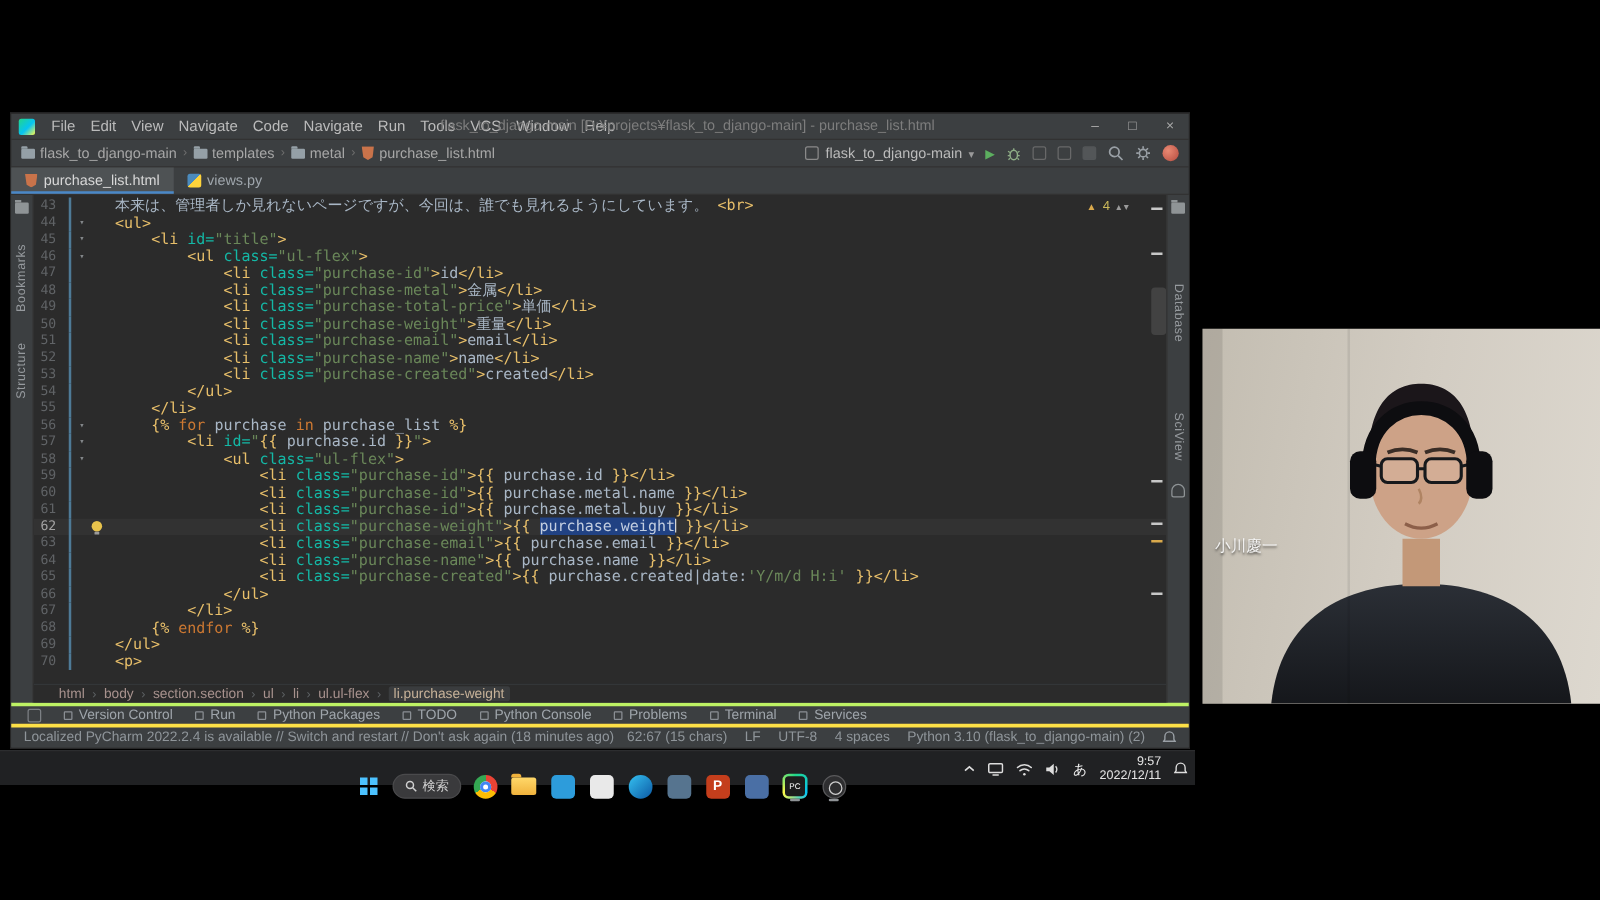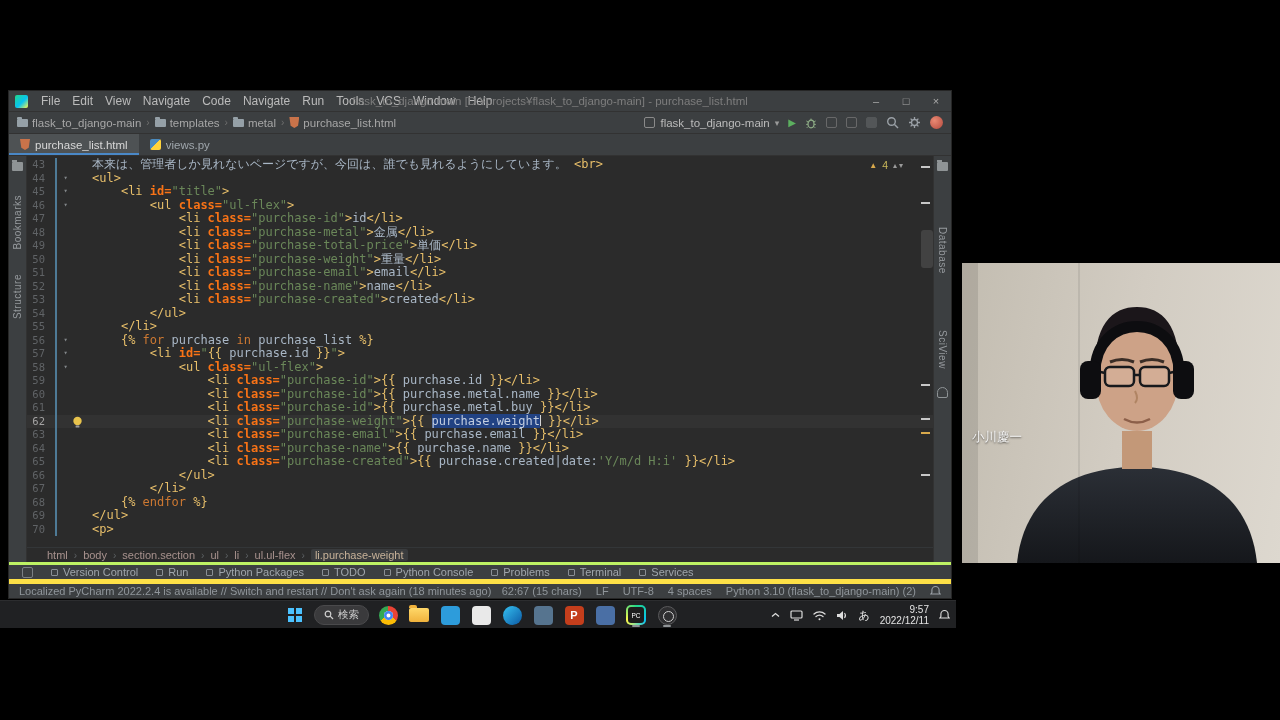--- a/index.html
+++ b/index.html
@@ -64,21 +64,21 @@
   .ed-row{display:flex;height:13.5px;line-height:13.5px;white-space:pre;
           font-family:"DejaVu Sans Mono",monospace;font-size:12px;}
   .ed-row.cur{background:#323232;}
   .ed-row.cur .g-num{color:#a4a3a3;}
   .g-num{flex:0 0 28px;text-align:right;padding-right:10px;color:#606366;font-size:10.5px;box-sizing:border-box;}
   .g-bar{flex:0 0 2px;background:#4e7a96;margin-right:3px;}
   .g-fold{flex:0 0 11px;color:#83878a;font-size:7px;text-align:center;}
   .g-ico{flex:0 0 16px;position:relative;}
   .g-ico svg{position:absolute;left:1px;top:1px;}
   .code{flex:1;padding-left:5px;}
-  .c-x{color:#a9b7c6;} .c-t{color:#e8bf6a;} .c-a{color:#f97316;font-weight:bold;} .c-s{color:#6a8759;}
+  .c-x{color:#a9b7c6;} .c-t{color:#e8bf6a;} .c-a{color:#14b8a6;} .c-s{color:#6a8759;}
   .c-k{color:#cc7832;} .c-b{color:#e8bf6a;}
   .c-sel{color:#c3cee0;background:#214283;}
   .c-caret{display:inline-block;width:1px;height:11px;background:#d4d4d4;vertical-align:-1px;}
 
   .inspect{position:absolute;top:3px;right:28px;display:flex;align-items:center;gap:5px;
            font-size:10.5px;color:#cbb95a;}
   .insp-tri{font-size:8px;color:#d9a94c;}
   .insp-nav{color:#9a9a9a;font-size:8px;letter-spacing:2px;}
   .mk{position:absolute;width:9px;height:2px;right:3px;}
   .thumb{position:absolute;right:0;width:12px;height:38px;top:74px;background:rgba(170,170,170,.18);border-radius:3px;}
@@ -89,27 +89,27 @@
   .xc.active{background:#3a3c3e;border-radius:2px;padding:0 4px;color:#c7b299;}
   .xc-sep{color:#5d6164;font-size:10px;}
 
   .toolbar{height:17px;flex:0 0 auto;display:flex;align-items:center;background:#3c3f41;
            border-top:3px solid #bef264;font-size:11px;color:#9fa5ab;padding-left:4px;box-sizing:border-box;}
   .tb-quick{width:11px;height:11px;border:1px solid #7c8084;border-radius:2px;margin:0 9px;box-sizing:border-box;}
   .tb-item{display:flex;align-items:center;gap:5px;padding:0 9px;}
   .tb-dot{width:7px;height:7px;border:1px solid #8a8f94;border-radius:1px;box-sizing:border-box;}
 
   .statusbar{height:19px;flex:0 0 auto;display:flex;align-items:center;background:#3c3f41;
-             border-top:5px solid #fde047;font-size:11px;color:#8f959a;padding:0 10px;box-sizing:border-box;}
+             border-top:3px solid #fde047;font-size:11px;color:#8f959a;padding:0 10px;box-sizing:border-box;}
   .sb-right{margin-left:auto;display:flex;align-items:center;gap:14px;white-space:nowrap;}
 
   
   .taskbar{position:absolute;left:0;top:600px;width:956px;height:28px;background:#202123;
            border-top:1px solid #2c2d2f;box-sizing:border-box;}
-  .tb-apps{position:absolute;left:283px;top:1px;height:26px;display:flex;align-items:center;gap:7px;}
+  .tb-apps{position:absolute;left:283px;top:15px;height:26px;display:flex;align-items:center;gap:7px;}
   .app{width:24px;height:24px;display:flex;align-items:center;justify-content:center;position:relative;}
   .app.active::after{content:"";position:absolute;bottom:0;left:8px;width:8px;height:2px;border-radius:2px;background:#8f9396;}
   .ic-win{width:14px;height:14px;display:grid;grid-template-columns:1fr 1fr;grid-template-rows:1fr 1fr;gap:1.5px;}
   .ic-win i{background:#4cc2ff;}
   .search-pill{height:20px;border-radius:10px;background:#3a3a3c;border:1px solid #4a4a4c;display:flex;
                align-items:center;gap:4px;padding:0 9px;color:#d0d0d0;font-size:10.5px;box-sizing:border-box;}
   .ic-chrome{width:19px;height:19px;border-radius:50%;position:relative;
              background:conic-gradient(#ea4335 0 33.3%,#fbbc05 0 66.6%,#34a853 0);}
   .ic-chrome::after{content:"";position:absolute;left:5px;top:5px;width:9px;height:9px;border-radius:50%;
                     background:#fff;box-shadow:inset 0 0 0 2.5px #4285f4;}

